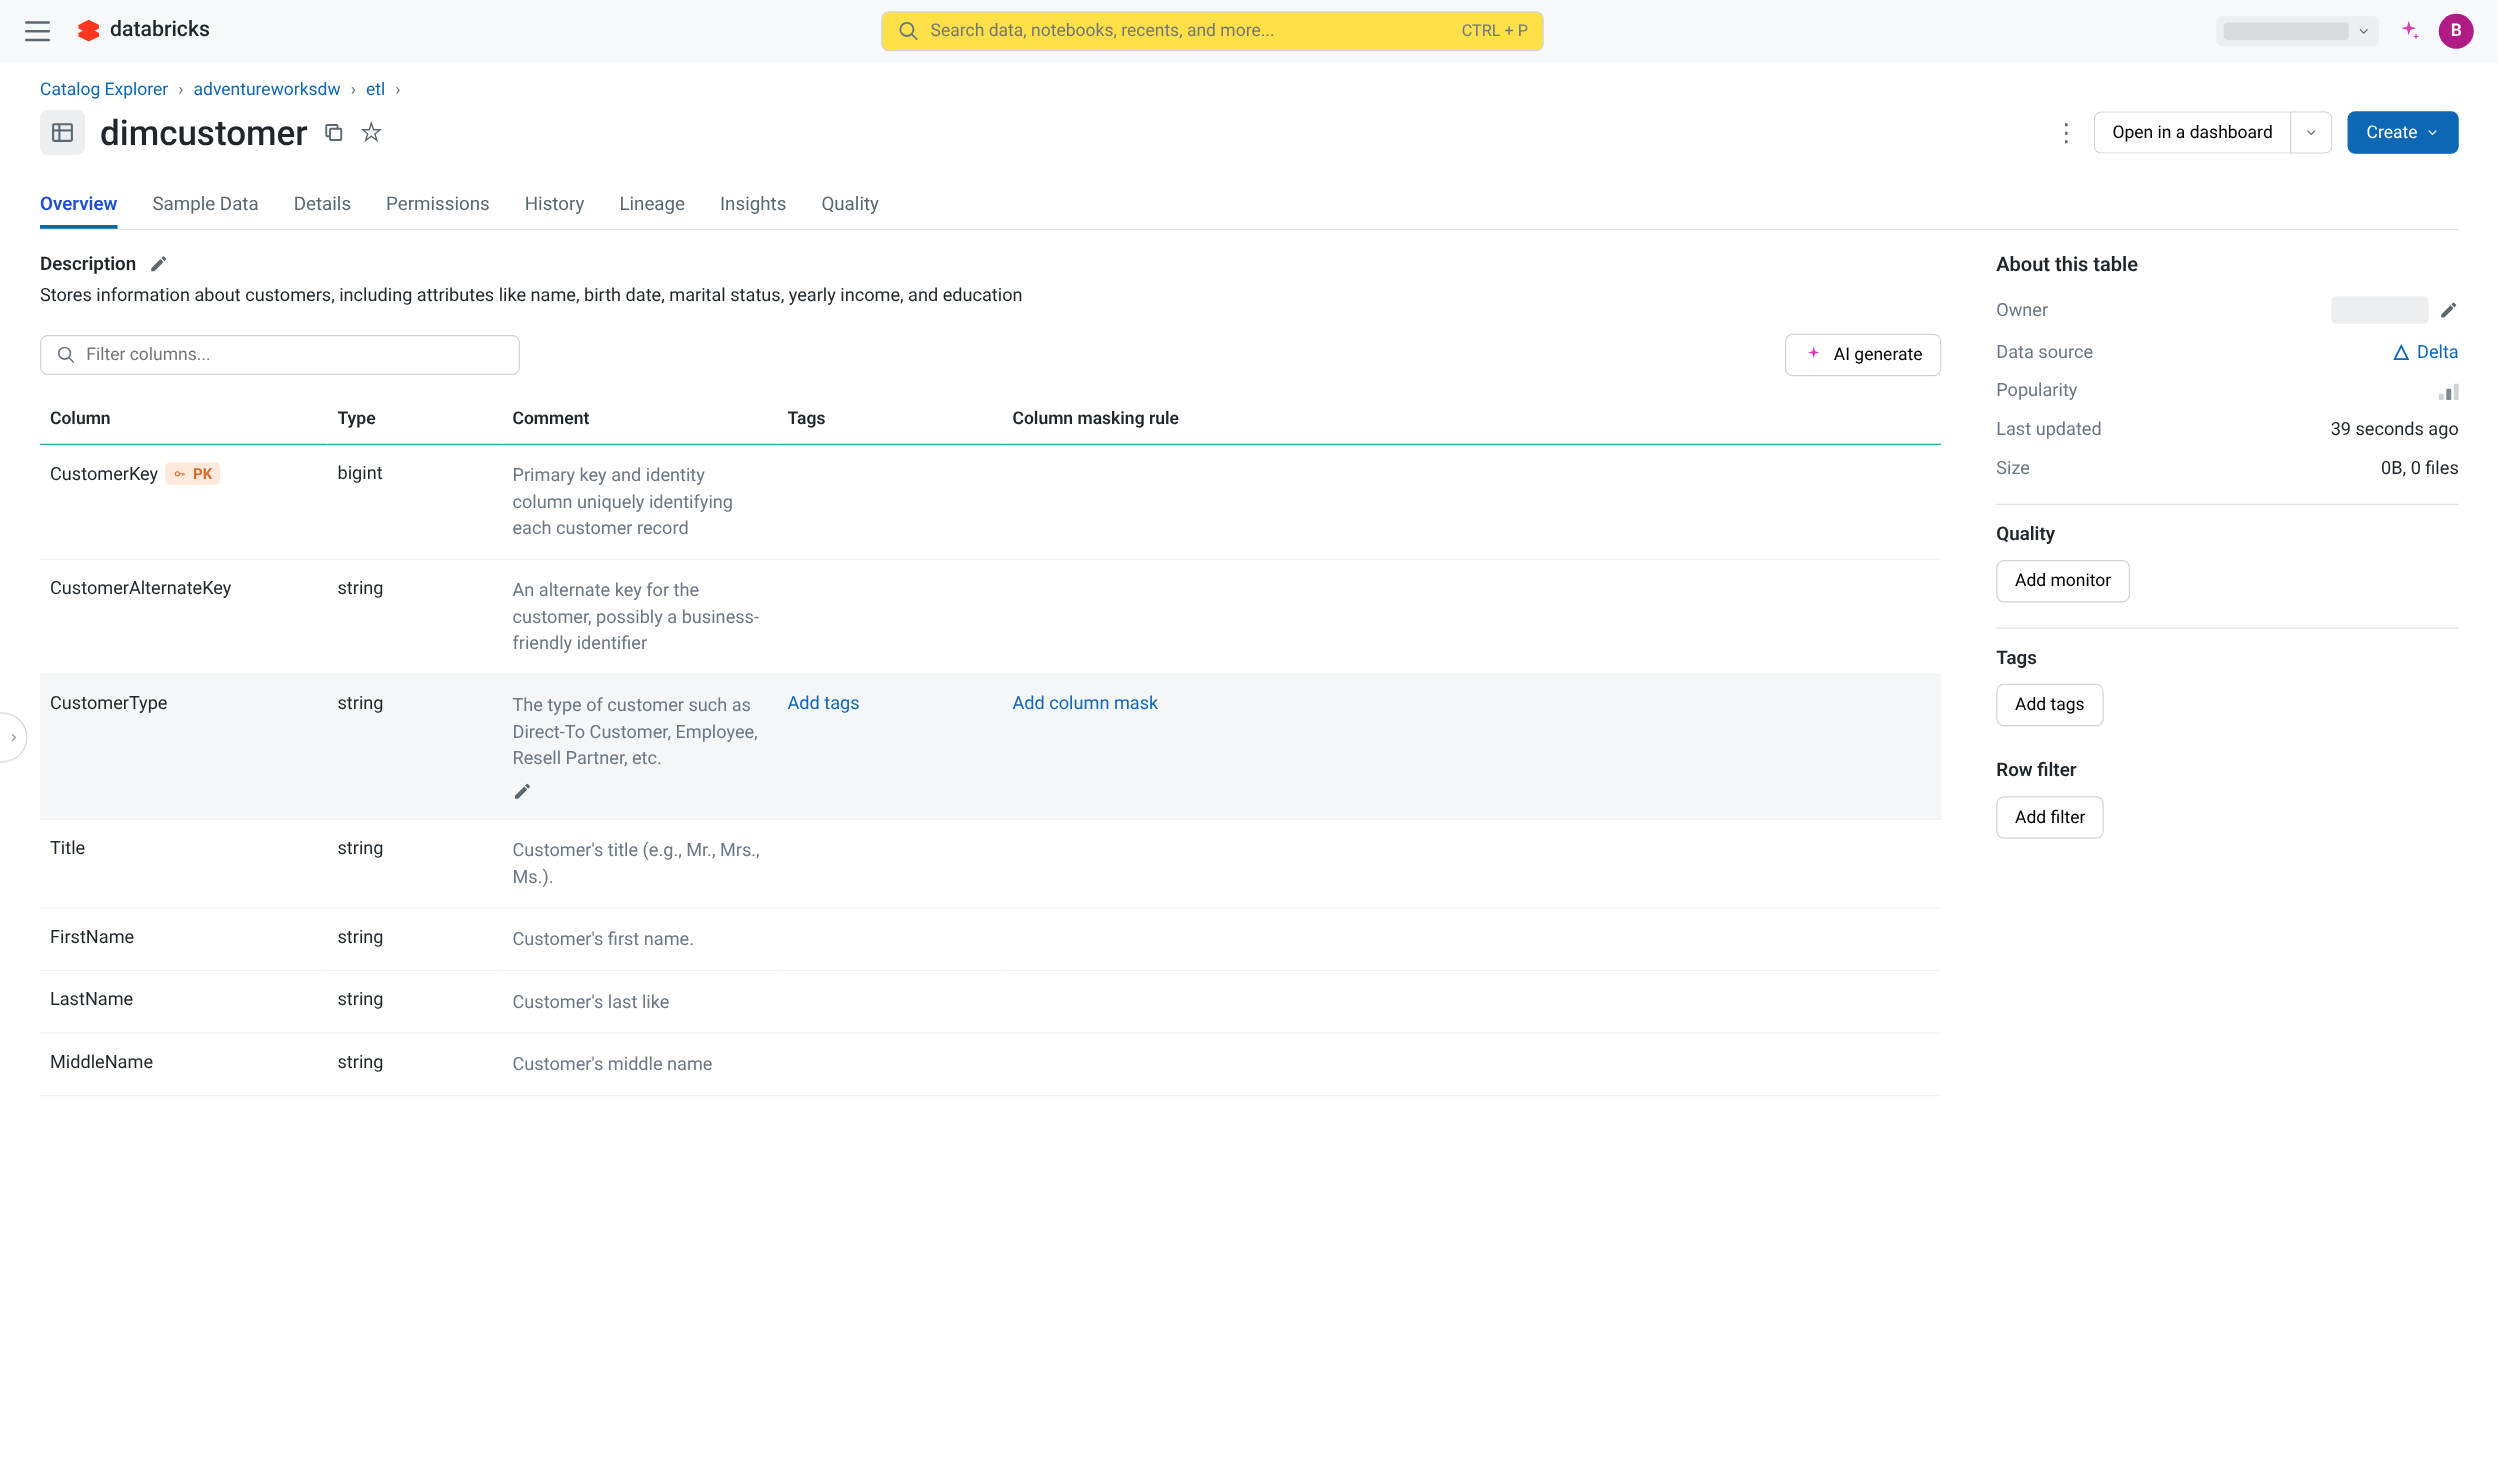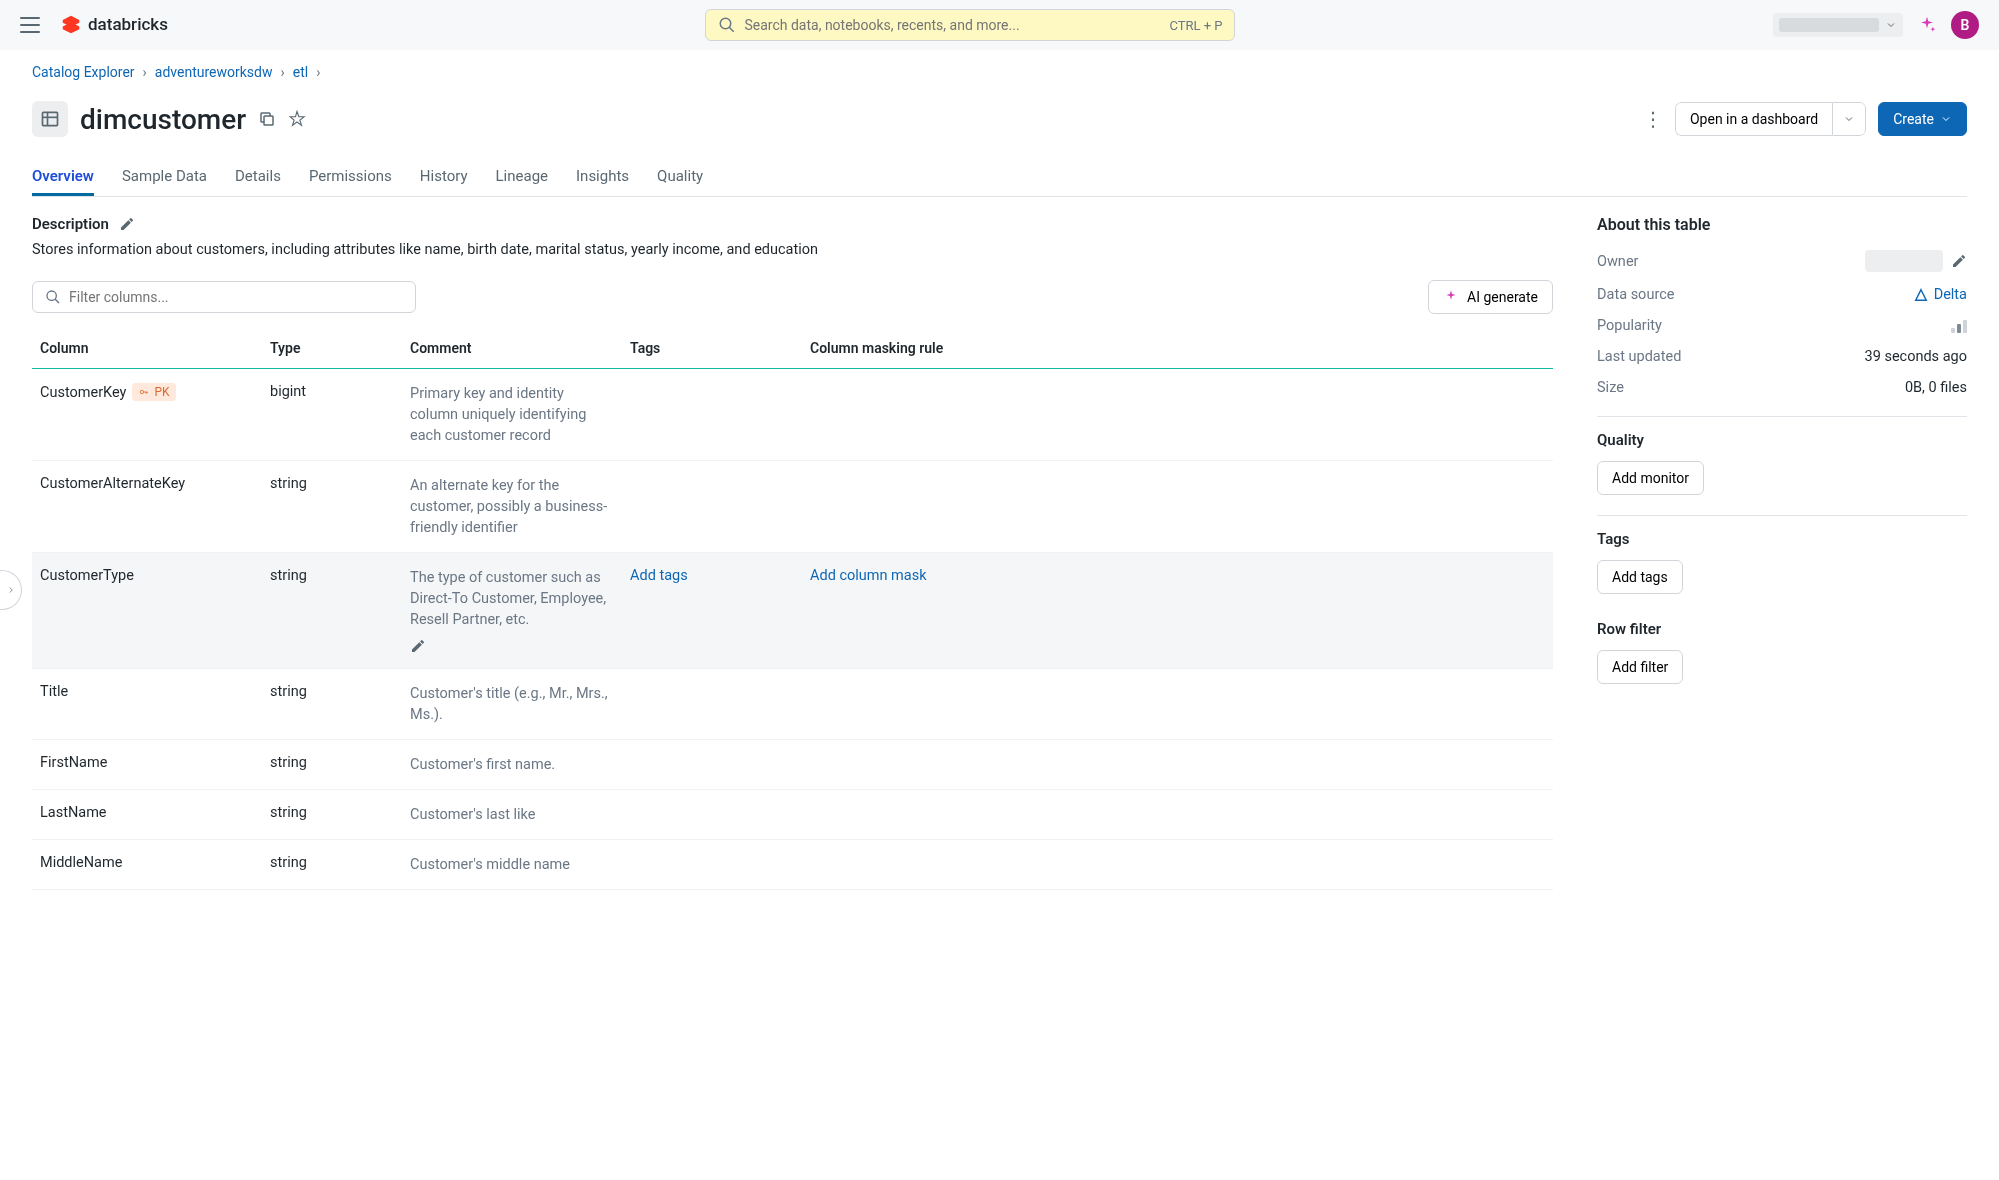--- a/index.html
+++ b/index.html
@@ -3,32 +3,32 @@
 <meta charset="utf-8">
 <style>
 *{box-sizing:border-box;margin:0;padding:0;font-family:-apple-system,BlinkMacSystemFont,"Segoe UI",Roboto,sans-serif}
 body{background:#fff;color:#1f272d;font-size:14px}
 .topbar{display:flex;align-items:center;padding:10px 20px;background:#f7f8f9;height:50px;gap:20px}
 .hamburger{width:20px;height:16px;display:flex;flex-direction:column;justify-content:space-between;cursor:pointer}
 .hamburger span{height:2px;background:#5a6872;border-radius:1px}
 .logo{display:flex;gap:6px;font-size:17px;font-weight:500;color:#1f272d}
 .logo-icon{width:22px;height:22px;color:#ff3621}
 .search-wrap{flex:1;display:flex;justify-content:center}
-.search{display:flex;align-items:center;border:1px solid #d1d5da;background:#fef9c3;border-radius:6px;padding:6px 12px;width:530px;gap:8px}
+.search{display:flex;align-items:center;border:1px solid #d1d5da;background:#fde047;border-radius:6px;padding:6px 12px;width:530px;gap:8px}
 .search input{border:none;outline:none;flex:1;font-size:14px;background:transparent}
 .search .kbd{color:#6b7785;font-size:13px}
 .topright{display:flex;align-items:center;gap:14px}
 .user-pill{display:flex;align-items:center;gap:6px;background:#eceef0;border-radius:4px;padding:2px 6px;height:24px}
 .sparkle{color:#d63ab6}
 .avatar{width:28px;height:28px;border-radius:50%;background:#b01b84;color:#fff;display:flex;align-items:center;justify-content:center;font-weight:600;font-size:14px}
 .main{padding:14px 32px}
 .breadcrumb{display:flex;align-items:flex-end;gap:8px;color:#3a76c2;font-size:14px}
 .breadcrumb a{color:#0e67b5;text-decoration:none}
 .breadcrumb .sep{color:#6b7785}
-.title-row{display:flex;align-items:center;justify-content:space-between;margin-top:21px}
+.title-row{display:flex;align-items:center;justify-content:space-between;margin-top:8px}
 .title-left{display:flex;align-items:center;gap:12px}
 .table-icon{width:36px;height:36px;background:#eceef0;border-radius:6px;display:flex;align-items:center;justify-content:center}
 .table-title{font-size:28px;font-weight:500}
 .icon-btn{cursor:pointer;color:#5a6872}
 .title-actions{display:flex;align-items:center;gap:12px}
 .btn{border:1px solid #d1d5da;background:#fff;border-radius:6px;padding:8px 14px;cursor:pointer;font-size:14px;display:flex;align-items:center;gap:6px}
 .btn-primary{background:#0e67b5;color:#fff;border-color:#0e67b5}
 .btn-split{display:flex;border-radius:6px;overflow:hidden}
 .btn-split .btn{border-radius:0}
 .btn-split .btn:first-child{border-right:none;border-top-left-radius:6px;border-bottom-left-radius:6px}
@@ -44,21 +44,21 @@
 .filter-row{display:flex;justify-content:space-between;align-items:center;margin-top:22px}
 .filter-input{display:flex;align-items:center;gap:8px;border:1px solid #d1d5da;border-radius:6px;padding:7px 12px;width:384px}
 .filter-input input{border:none;outline:none;flex:1;font-size:14px}
 .ai-btn{display:flex;align-items:center;gap:8px;border:1px solid #d1d5da;border-radius:6px;padding:8px 14px;cursor:pointer;font-size:14px;background:#fff}
 .table-wrap{margin-top:14px}
 table{width:100%;border-collapse:collapse}
 th{text-align:left;padding:12px 8px;border-bottom:1px solid #14b8a6;font-weight:600;font-size:14px;color:#1f272d}
 td{padding:14px 8px;vertical-align:top;font-size:14.5px}
 tbody tr{border-bottom:1px solid #f0f2f4}
 tbody tr.hover-row{background:#f5f6f8}
-.pk-badge{display:inline-flex;align-items:center;gap:4px;background:#ffe8dc;color:#d96b2e;font-size:12px;padding:2px 6px;border-radius:4px;margin-left:6px;font-weight:400}
+.pk-badge{display:inline-flex;align-items:center;gap:4px;background:#ffe8dc;color:#d96b2e;font-size:12px;padding:2px 6px;border-radius:4px;margin-left:6px;font-weight:700}
 .comment-text{color:#6b7785;line-height:1.45;max-width:200px}
 .link{color:#0e67b5;cursor:pointer}
 .about-title{font-weight:600;font-size:16px;margin-bottom:16px}
 .about-row{display:flex;justify-content:space-between;align-items:center;margin-bottom:14px;font-size:14.5px}
 .about-label{color:#6b7785}
 .owner-pill{background:#eceef0;border-radius:4px;width:78px;height:22px;display:inline-block}
 .delta-badge{display:inline-flex;align-items:center;gap:6px;color:#0e67b5}
 .section-title{font-weight:600;font-size:15px;margin-top:20px;margin-bottom:12px;padding-top:14px;border-top:1px solid #e0e3e7}
 .pop-bars{display:flex;align-items:flex-end;gap:2px;height:14px}
 .pop-bars span{width:4px;background:#cdd3d9;border-radius:1px}

